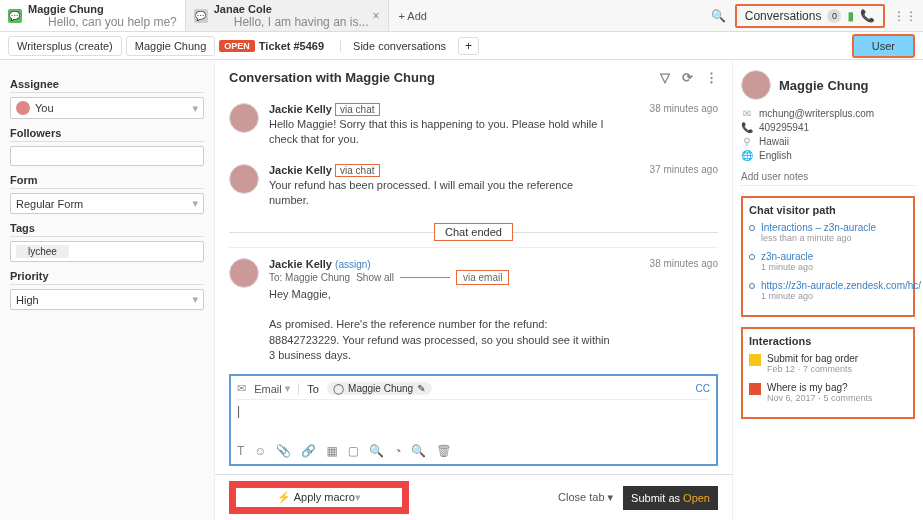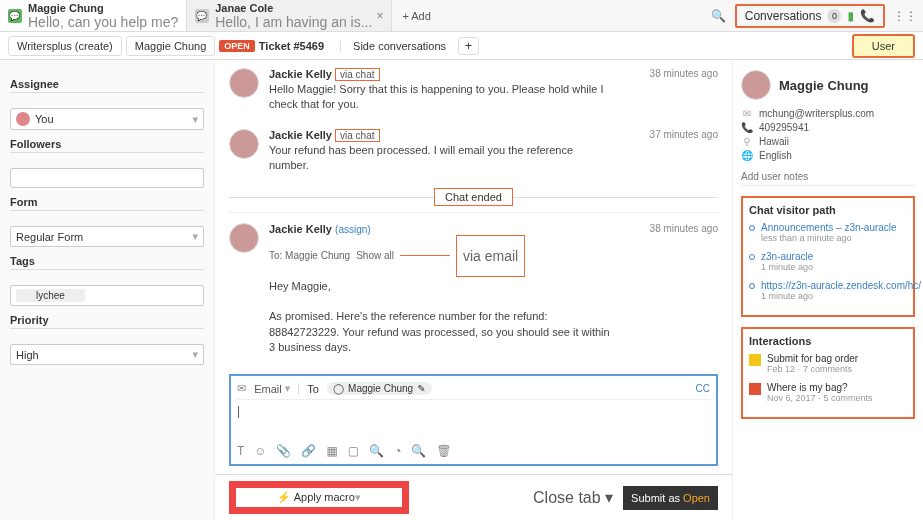--- a/index.html
+++ b/index.html
@@ -5,74 +5,74 @@
 * { box-sizing: border-box; margin: 0; padding: 0; font-family: -apple-system, BlinkMacSystemFont, "Segoe UI", Arial, sans-serif; }
 body { background: #fff; font-size: 12px; color: #333; }
 .app { display: flex; flex-direction: column; height: 520px; width: 923px; }
 .top-tabs { display: flex; align-items: center; height: 32px; border-bottom: 1px solid #ddd; background: #f7f7f7; }
 .tab { display: flex; align-items: center; padding: 4px 8px; border-right: 1px solid #ddd; height: 100%; min-width: 140px; position: relative; background: #fff; }
 .tab.inactive { background: #f0f0f0; }
 .tab-icon { width: 14px; height: 14px; margin-right: 6px; border-radius: 2px; background: #5eb95e; display: flex; align-items: center; justify-content: center; font-size: 9px; color: #fff; }
 .tab-icon.gray { background: #ccc; }
 .tab-body { flex: 1; overflow: hidden; }
 .tab-title { font-size: 11px; font-weight: 600; }
-.tab-sub { font-size: 14px; color: #888; white-space: nowrap; overflow: hidden; text-overflow: ellipsis; }
+.tab-sub { font-size: 12px; color: #888; white-space: nowrap; overflow: hidden; text-overflow: ellipsis; margin-left: 20px; }
 .tab-close { font-size: 12px; color: #888; cursor: pointer; margin-left: 4px; }
 .add-tab { padding: 0 10px; color: #555; font-size: 11px; }
 .top-right { margin-left: auto; display: flex; align-items: center; gap: 8px; padding-right: 6px; }
 .search-ico { color: #bbb; }
 .convos-box { border: 2px solid #e86a3a; padding: 3px 8px; display: flex; align-items: center; gap: 6px; border-radius: 2px; }
 .badge-num { background: #ddd; border-radius: 50%; width: 14px; height: 14px; display: inline-flex; align-items: center; justify-content: center; font-size: 9px; }
 .chat-ico { color: #4caf50; }
 .phone-ico { color: #f5a623; }
 .grid-ico { color: #666; }
 .sub-header { display: flex; align-items: center; height: 28px; border-bottom: 1px solid #ddd; padding: 0 8px; gap: 4px; }
 .crumb { padding: 3px 8px; border: 1px solid #ddd; border-radius: 3px; font-size: 11px; background: #fff; }
 .open-tag { background: #e34f32; color: #fff; font-size: 9px; padding: 1px 5px; border-radius: 2px; font-weight: 600; }
 .ticket-num { font-weight: 600; font-size: 11px; }
 .spacer { flex: 1; }
-.user-btn { border: 2px solid #e86a3a; padding: 4px 18px; font-size: 11px; border-radius: 3px; background: #fef9c3; }
+.user-btn { border: 2px solid #e86a3a; padding: 4px 18px; font-size: 11px; border-radius: 3px; background: #7dd3fc; }
 .main { display: flex; flex: 1; overflow: hidden; }
 .left-panel { width: 215px; border-right: 1px solid #eee; padding: 10px; background: #fafafa; }
-.field-label { font-size: 11px; font-weight: 600; margin-top: 8px; margin-bottom: 15px; border-bottom: 1px solid #ddd; padding-bottom: 2px; }
+.field-label { font-size: 11px; font-weight: 600; margin-top: 8px; margin-bottom: 4px; border-bottom: 1px solid #ddd; padding-bottom: 2px; }
 .field-input { width: 100%; border: 1px solid #ccc; padding: 3px 5px; font-size: 11px; border-radius: 2px; background: #fff; display: flex; align-items: center; justify-content: space-between; }
 .you-field { display: flex; align-items: center; gap: 5px; }
 .mini-avatar { width: 14px; height: 14px; border-radius: 50%; background: #d88; }
-.tag-chip { background: #eee; padding: 1px 20px; border-radius: 2px; font-size: 10px; }
+.tag-chip { background: #eee; padding: 1px 12px; border-radius: 2px; font-size: 10px; }
 .center-panel { flex: 1; display: flex; flex-direction: column; overflow: hidden; border-right: 1px solid #eee; }
 .conv-header { display: flex; align-items: center; padding: 10px 14px; font-weight: 600; font-size: 13px; }
 .conv-hdr-icons { margin-left: auto; display: flex; gap: 12px; color: #888; }
 .messages { flex: 1; overflow-y: auto; padding: 0 14px; }
 .msg { display: flex; gap: 10px; padding: 8px 0; }
 .avatar { width: 30px; height: 30px; border-radius: 50%; background: #c99; flex-shrink: 0; border: 1px solid #ddd; }
 .msg-body { flex: 1; }
 .msg-head { font-size: 11px; }
 .msg-head .name { font-weight: 600; }
 .via-chat { border: 1px solid #e86a3a; padding: 0 4px; font-size: 10px; color: #555; text-align: center; }
 .msg-text { font-size: 11px; color: #444; margin-top: 2px; line-height: 1.4; }
 .msg-time { font-size: 10px; color: #888; white-space: nowrap; margin-left: 24px; }
 .chat-ended { text-align: center; margin: 8px 0; position: relative; }
 .chat-ended span { border: 1px solid #e86a3a; padding: 2px 10px; font-size: 11px; background: #fff; }
 .chat-ended::before { content: ""; position: absolute; left: 0; right: 0; top: 50%; border-top: 1px solid #ddd; z-index: -1; }
 .email-msg { border-top: 1px solid #eee; padding-top: 10px; }
 .assign { color: #3b7fc4; font-size: 10px; }
 .to-line { font-size: 10px; color: #666; display: flex; align-items: center; gap: 6px; }
 .show-all { }
-.via-email { border: 1px solid #e86a3a; padding: 12px 6px; font-size: 14px; }
+.via-email { border: 1px solid #e86a3a; padding: 1px 6px; font-size: 10px; }
 .orange-line { width: 50px; border-top: 1px solid #e86a3a; display: inline-block; vertical-align: middle; }
 .reply-box { border: 2px solid #5b9bd5; margin: 8px 14px; padding: 6px; }
 .reply-hdr { display: flex; align-items: center; gap: 8px; font-size: 11px; border-bottom: 1px solid #eee; padding-bottom: 4px; }
 .email-drop { color: #555; display: flex; align-items: center; gap: 3px; }
 .to-chip { background: #eee; padding: 1px 6px; border-radius: 8px; font-size: 10px; display: inline-flex; align-items: center; gap: 4px; }
 .cc-label { margin-left: auto; color: #3b7fc4; font-size: 10px; }
 .reply-body { min-height: 40px; padding: 4px 0; font-size: 12px; color: #555; }
 .reply-tools { display: flex; gap: 10px; color: #888; font-size: 12px; padding-top: 4px; }
 .bottom-bar { display: flex; align-items: center; padding: 6px 14px; border-top: 1px solid #ddd; gap: 10px; }
 .macro-sel { border: 7px solid #ef4444; padding: 3px 8px; font-size: 11px; flex: 0 0 180px; display: flex; justify-content: center; }
-.close-tab { font-size: 16px; color: #555; margin-left: auto; text-align: right; }
+.close-tab { font-size: 11px; color: #555; margin-left: auto; text-align: right; }
 .submit-btn { background: #333; color: #fff; padding: 6px 8px; font-size: 11px; }
 .submit-btn .open-word { color: #f5a623; }
 .right-panel { width: 190px; padding: 10px 8px; font-size: 11px; overflow: hidden; }
 .user-hdr { display: flex; align-items: center; gap: 8px; margin-bottom: 8px; }
 .user-name { font-weight: 600; font-size: 13px; }
 .meta-row { display: flex; align-items: center; gap: 6px; color: #555; font-size: 10px; margin: 3px 0; }
 .meta-ico { width: 12px; color: #aaa; text-align: center; }
 .notes-input { width: 100%; border: none; border-bottom: 1px dotted #ddd; font-size: 10px; color: #aaa; padding: 3px 0; margin-top: 4px; background: transparent; }
 .visitor-box { border: 2px solid #e86a3a; padding: 6px; margin-top: 10px; }
 .section-title { font-weight: 600; font-size: 11px; margin-bottom: 6px; }
@@ -151,20 +151,28 @@
           <span class="tag-chip">lychee</span>
         </div>
       <div class="field-label">Priority</div>
       <div class="field-input">
           <span>High</span>
           <span style="color:#aaa;">▾</span>
         </div>
     </div>
 
     <div class="center-panel">
+      <div class="conv-header">
+        <span>Conversation with Maggie Chung</span>
+        <div class="conv-hdr-icons">
+          <span>▽</span>
+          <span>⟳</span>
+          <span>⋮</span>
+        </div>
+      </div>
 
       <div class="messages">
         <div class="msg">
           <div class="avatar"></div>
           <div class="msg-body">
             <div class="msg-head">
               <span class="name">Jackie Kelly</span>
               <span class="via-chat">via chat</span>
             </div>
             <div class="msg-text">Hello Maggie! Sorry that this is happening to you. Please hold while I check that for you.</div>
@@ -275,21 +283,21 @@
           <span class="meta-ico">🌐</span>
           <span>English</span>
         </div>
       <input class="notes-input" placeholder="Add user notes" style="">
 
       <div class="visitor-box">
         <div class="section-title">Chat visitor path</div>
         <div class="path-item">
           <span class="path-dot"></span>
           <div>
-              <div class="path-link">Announcements – z3n-auracle</div>
+              <div class="path-link">Interactions – z3n-auracle</div>
               <div class="path-time">less than a minute ago</div>
             </div>
         </div>
         <div class="path-item">
           <span class="path-dot"></span>
           <div>
               <div class="path-link">z3n-auracle</div>
               <div class="path-time">1 minute ago</div>
             </div>
         </div>

